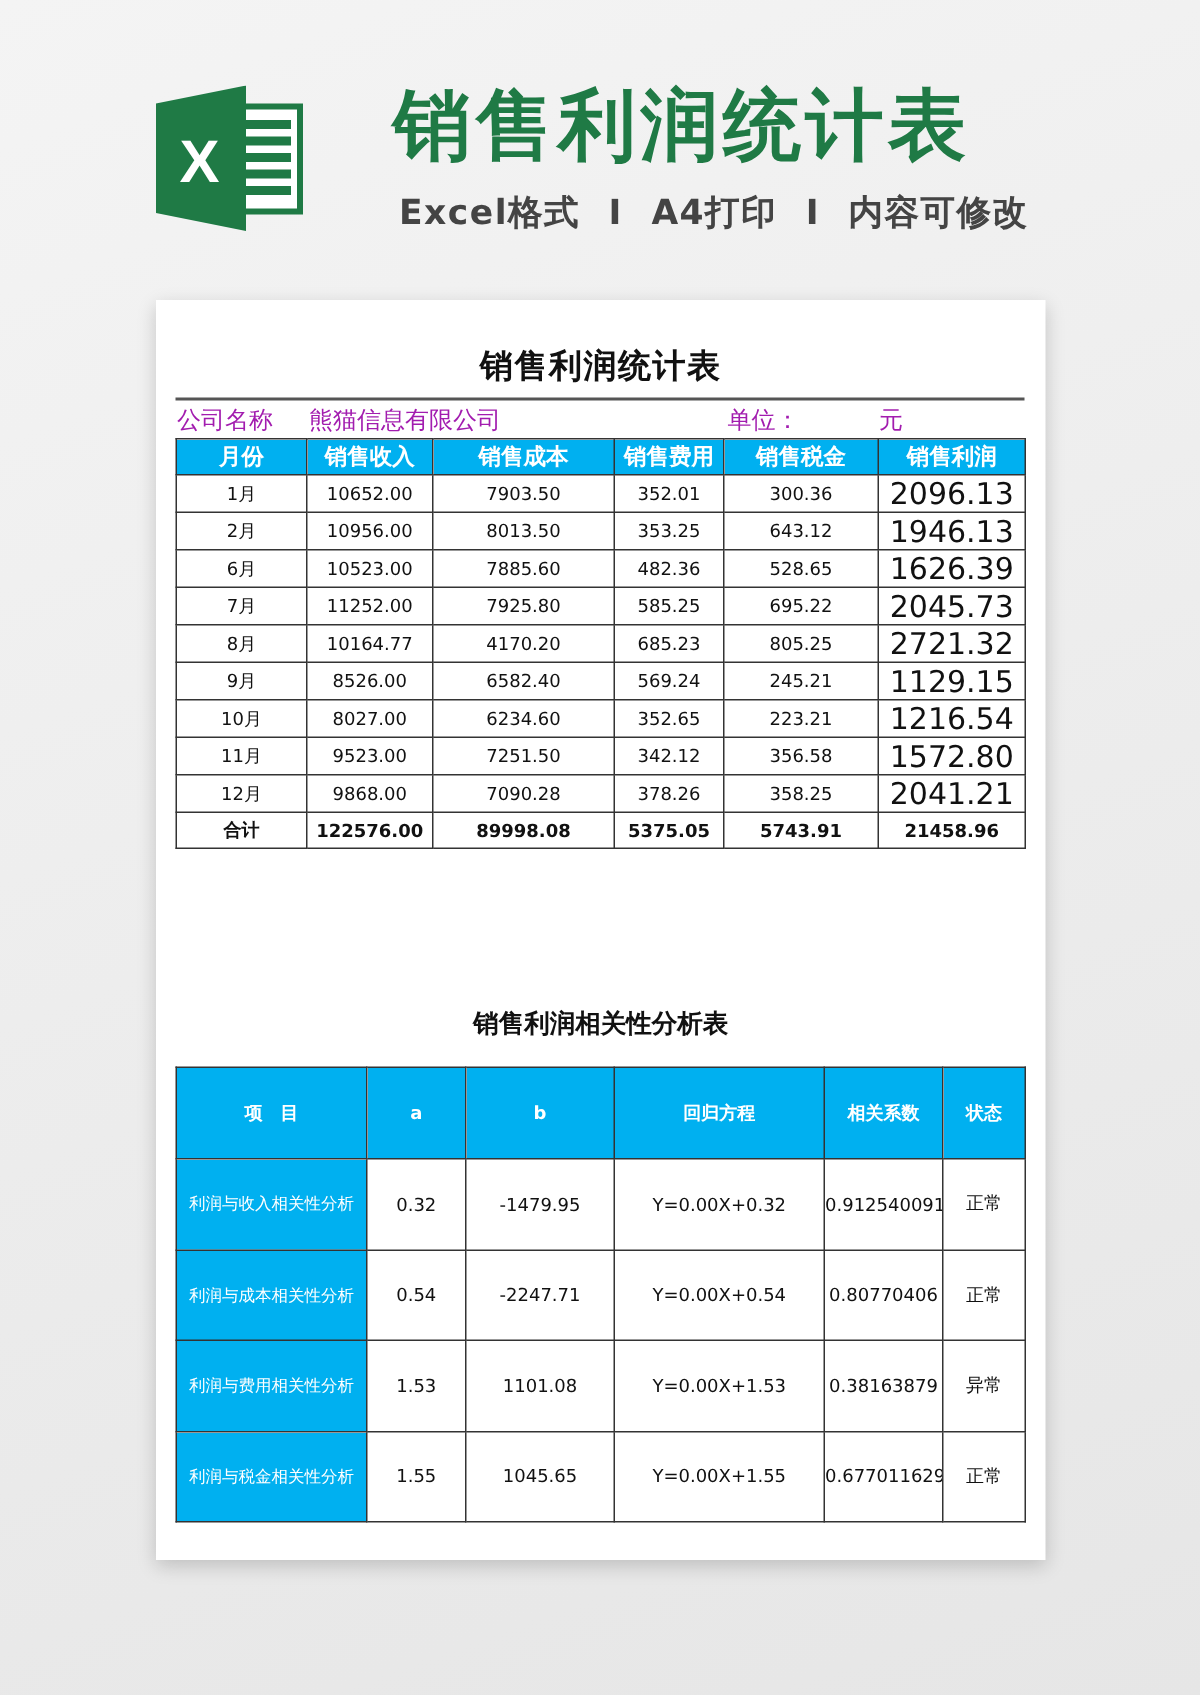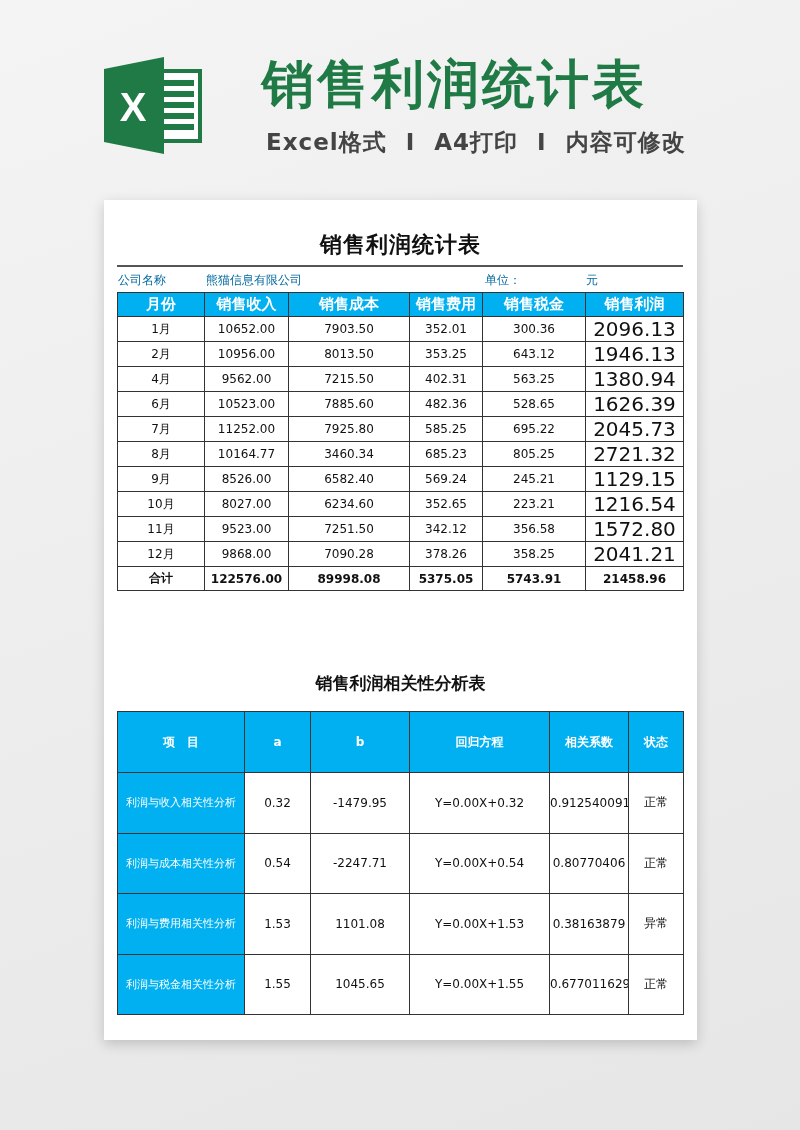--- a/index.html
+++ b/index.html
@@ -23,21 +23,21 @@
 
   .paper {
     position: absolute; left: 104px; top: 200px; width: 593px; height: 840px;
     background: #fff; box-shadow: 0 4px 12px rgba(0,0,0,0.18);
   }
   .sheet-title {
     position: absolute; left: 0; top: 30px; width: 100%; text-align: center;
     font-size: 22px; font-weight: bold; color: #111; line-height: 30px; letter-spacing: 1px;
   }
   .title-rule { position: absolute; left: 13px; top: 65px; width: 566px; height: 2px; background: #555; }
-  .meta-row { position: absolute; top: 70px; left: 0; width: 100%; height: 20px; font-size: 12px; color: #0369a1; line-height: 20px; }
+  .meta-row { position: absolute; top: 70px; left: 0; width: 100%; height: 20px; font-size: 16px; color: #a21caf; line-height: 20px; }
   .meta-row span { position: absolute; }
 
   table { border-collapse: collapse; position: absolute; table-layout: fixed; }
   td, th { border: 1px solid #333; text-align: center; padding: 0; overflow: hidden; white-space: nowrap; }
 
   .t1 { left: 13px; top: 92px; width: 566px; }
   .t1 th { background: #00b0f0; color: #fff; font-size: 15px; font-weight: bold; height: 23px; }
   .t1 td { height: 23.4px; font-size: 12px; color: #111; }
   .t1 td.profit { font-size: 20px; }
   .t1 tr.total td { font-weight: bold; font-size: 12px; }
@@ -117,47 +117,39 @@
       </tr>
       <tr>
         <td>2月</td>
         <td>10956.00</td>
         <td>8013.50</td>
         <td>353.25</td>
         <td>643.12</td>
         <td class="profit">1946.13</td>
       </tr>
       <tr>
-        <td>4月</td>
-        <td>9562.00</td>
-        <td>7215.50</td>
-        <td>402.31</td>
-        <td>563.25</td>
-        <td class="profit">1380.94</td>
-      </tr>
-      <tr>
         <td>6月</td>
         <td>10523.00</td>
         <td>7885.60</td>
         <td>482.36</td>
         <td>528.65</td>
         <td class="profit">1626.39</td>
       </tr>
       <tr>
         <td>7月</td>
         <td>11252.00</td>
         <td>7925.80</td>
         <td>585.25</td>
         <td>695.22</td>
         <td class="profit">2045.73</td>
       </tr>
       <tr>
         <td>8月</td>
         <td>10164.77</td>
-        <td>3460.34</td>
+        <td>4170.20</td>
         <td>685.23</td>
         <td>805.25</td>
         <td class="profit">2721.32</td>
       </tr>
       <tr>
         <td>9月</td>
         <td>8526.00</td>
         <td>6582.40</td>
         <td>569.24</td>
         <td>245.21</td>

